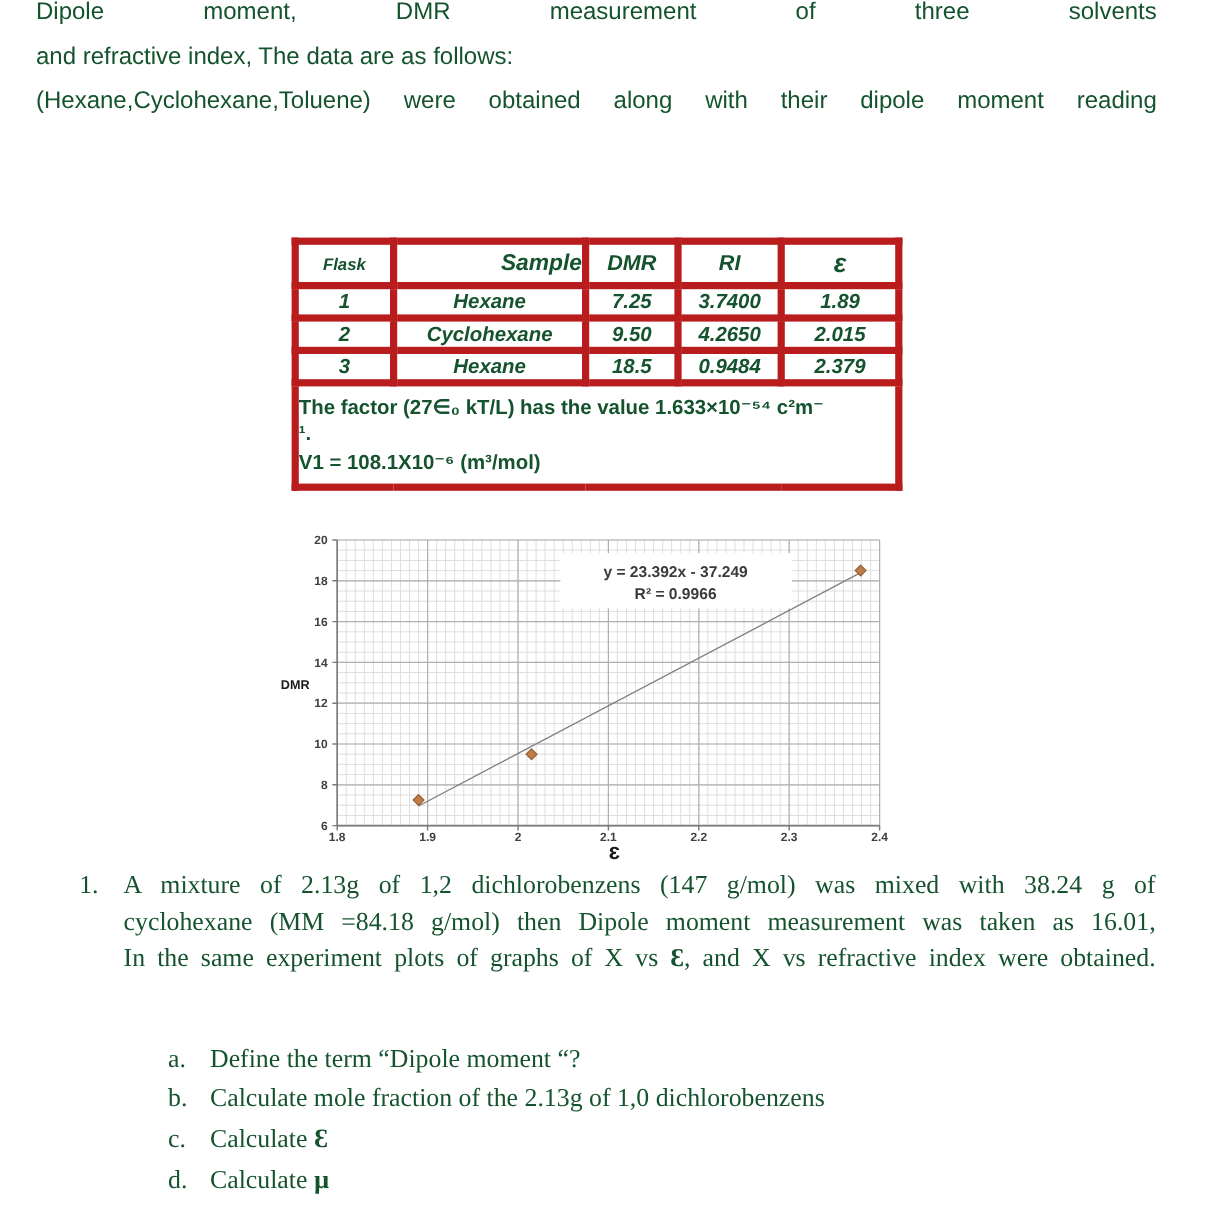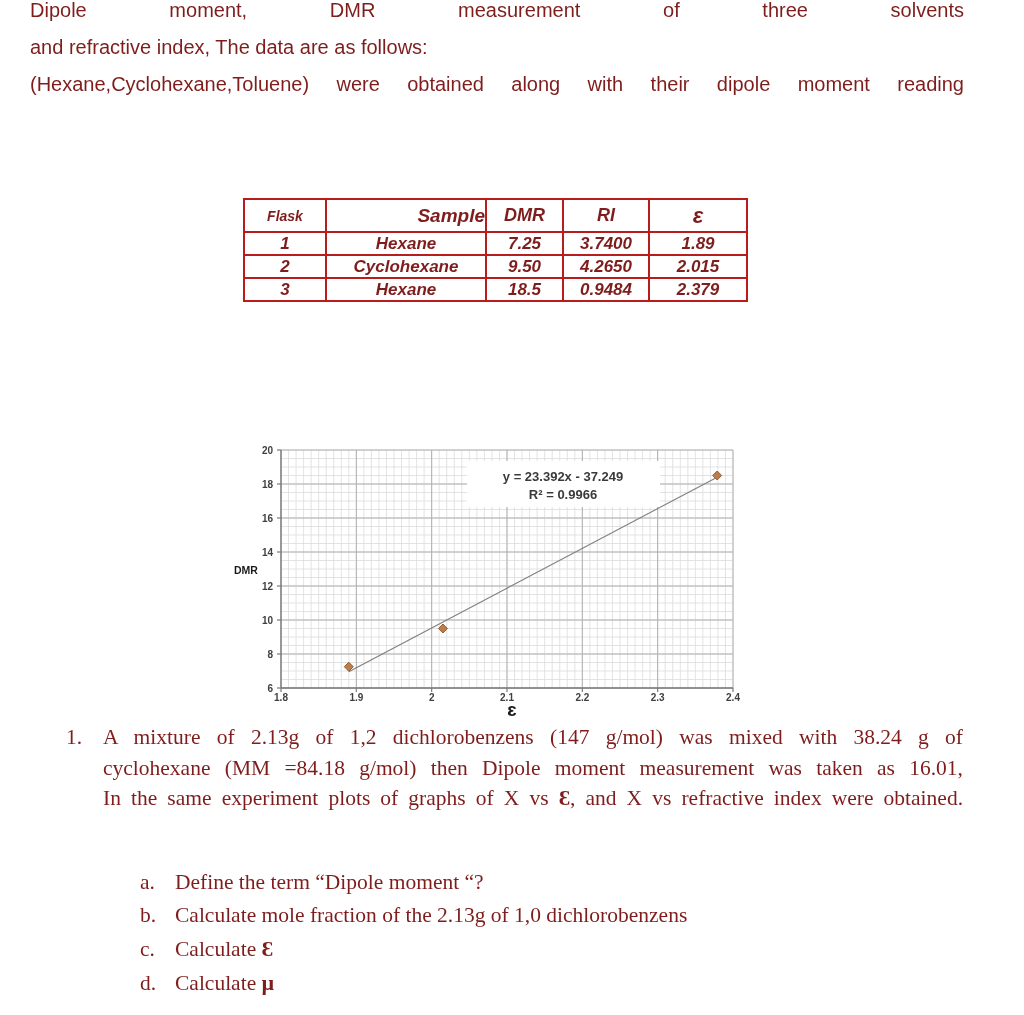--- a/index.html
+++ b/index.html
@@ -1,26 +1,26 @@
 <!DOCTYPE html>
 <html><head>
 <meta charset="utf-8">
 <style>
   html,body{margin:0;padding:0;background:#ffffff;}
-  .page{position:relative;width:1024px;height:1015px;background:#fff;color:#7f1d1d;
+  .page{position:relative;width:1024px;height:1015px;background:#fff;color:#14532d;
         font-family:"Liberation Sans","DejaVu Sans",sans-serif;overflow:hidden;}
 
   
   .intro{position:absolute;left:30px;top:-8px;width:934px;font-size:20px;}
   .intro .ln{line-height:37px;white-space:normal;}
   .jl{text-align:justify;text-align-last:justify;}
 
   
   .tbl{position:absolute;left:243px;top:198px;border-collapse:collapse;table-layout:fixed;background:#fff;}
-  .tbl th,.tbl td{border:2px solid #b91c1c;padding:0 0;font-weight:bold;vertical-align:middle;}
+  .tbl th,.tbl td{border:6px solid #b91c1c;padding:0 0;font-weight:bold;vertical-align:middle;}
   .tbl th{font-style:italic;height:31px;}
   .th-flask{font-size:14px;text-align:center;}
   .th-sample{font-size:19px;text-align:right;padding-left:8px;}
   .th-dmr,.th-ri{font-size:18px;text-align:center;}
   .th-eps{font-size:22px;font-style:normal;text-align:center;}
   .tbl td.c{font-size:17px;font-style:italic;text-align:center;height:21px;}
   .tfoot-cell{font-style:normal;text-align:left;padding:3px 7px;height:81px;vertical-align:top;}
   .tf{font-size:17px;line-height:1.25;font-weight:bold;}
   .tf2{margin-top:1px;}
   .tf3{margin-top:3px;}
@@ -84,20 +84,27 @@
       <td class="c">9.50</td>
       <td class="c">4.2650</td>
       <td class="c">2.015</td>
     </tr>
     <tr>
       <td class="c">3</td>
       <td class="c">Hexane</td>
       <td class="c">18.5</td>
       <td class="c">0.9484</td>
       <td class="c">2.379</td>
+    </tr>
+    <tr>
+      <td class="tfoot-cell" colspan="5">
+        <div class="tf">The factor (27∈₀ kT/L) has the value 1.633×10⁻⁵⁴ c²m⁻</div>
+        <div class="tf tf2">¹.</div>
+        <div class="tf tf3">V1 = 108.1X10⁻⁶ (m³/mol)</div>
+      </td>
     </tr>
   </tbody>
     </table>
 
   <div class="chart" id="chart"><svg width="530" height="278" viewBox="0 0 530 278">
         <line x1="49" y1="7" x2="49" y2="245" stroke="#dcdcdc" stroke-width="0.8"></line>
         <line x1="56.53333333333334" y1="7" x2="56.53333333333334" y2="245" stroke="#dcdcdc" stroke-width="0.8"></line>
         <line x1="64.06666666666668" y1="7" x2="64.06666666666668" y2="245" stroke="#dcdcdc" stroke-width="0.8"></line>
         <line x1="71.60000000000002" y1="7" x2="71.60000000000002" y2="245" stroke="#dcdcdc" stroke-width="0.8"></line>
         <line x1="79.13333333333337" y1="7" x2="79.13333333333337" y2="245" stroke="#dcdcdc" stroke-width="0.8"></line>

